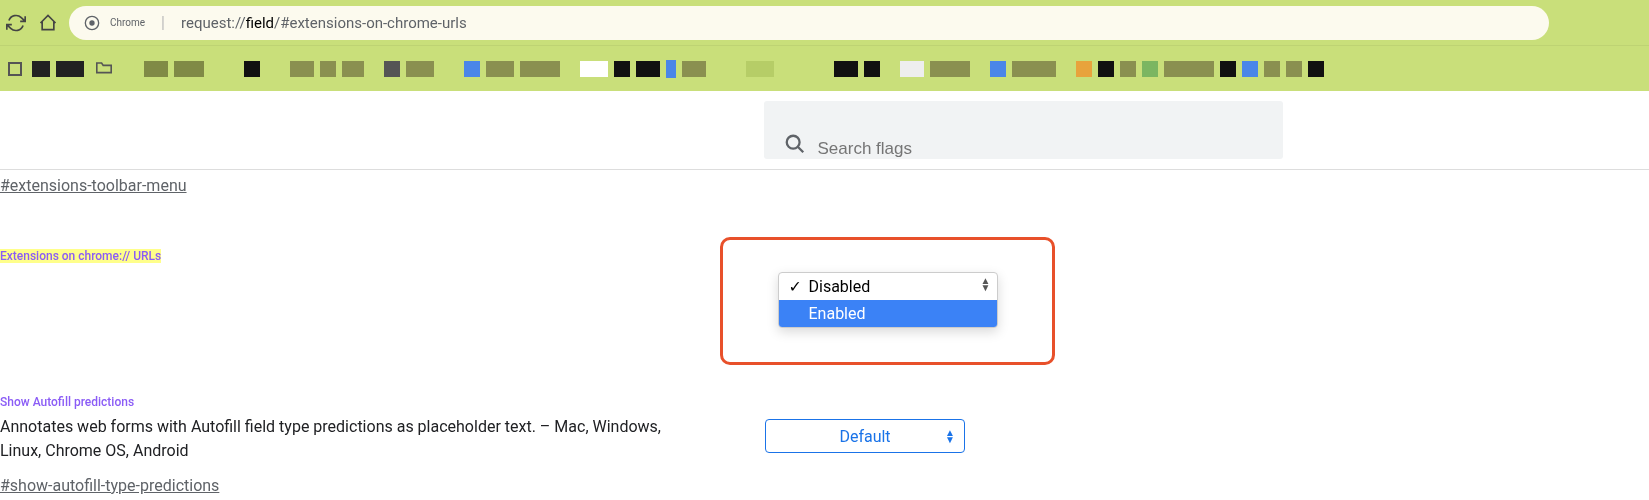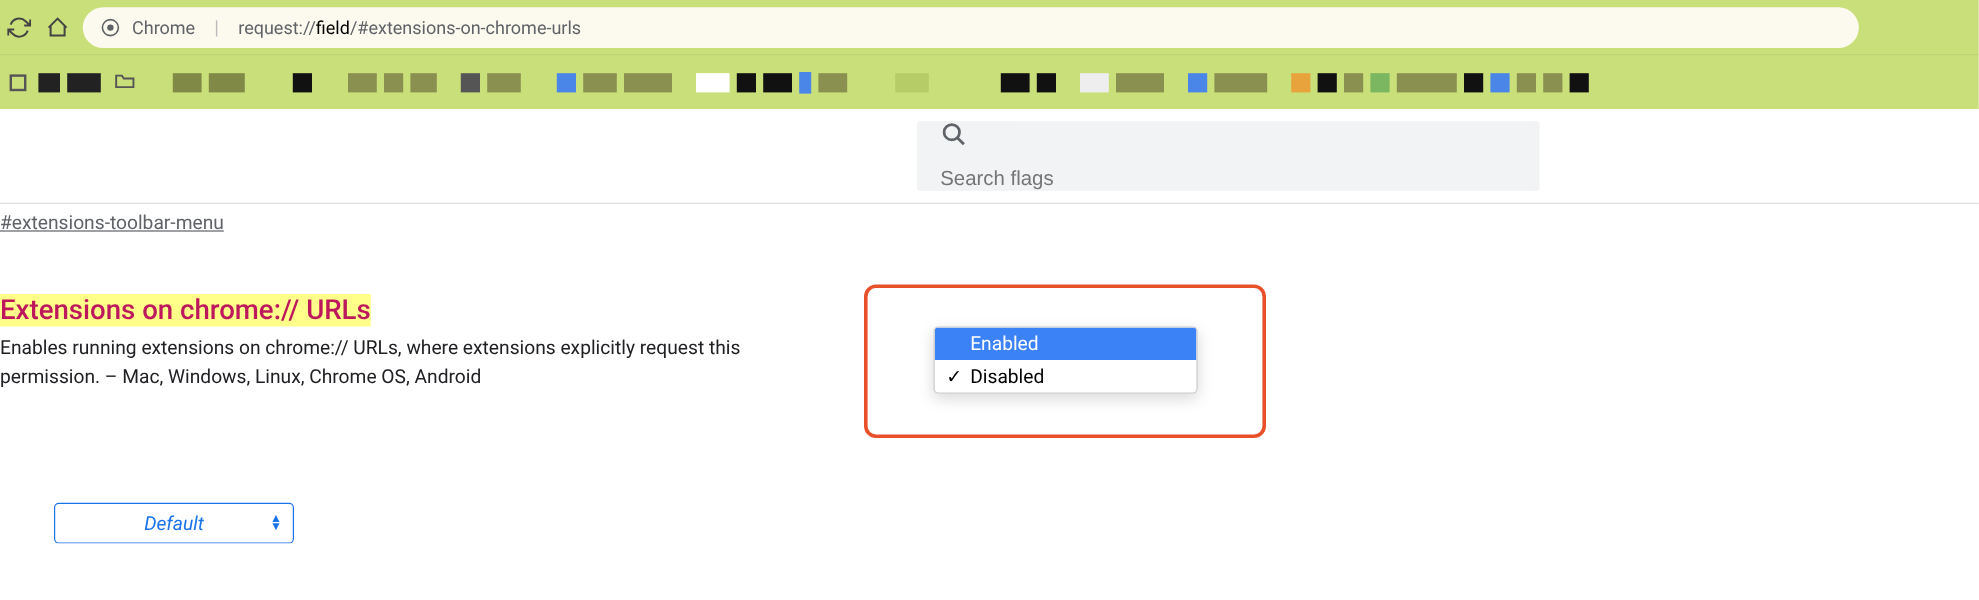--- a/index.html
+++ b/index.html
@@ -2,44 +2,44 @@
 <html><head>
   <meta charset="utf-8">
   <style>
     * { margin: 0; padding: 0; box-sizing: border-box; }
     body { font-family: -apple-system, BlinkMacSystemFont, "Segoe UI", Roboto, Arial, sans-serif; background: #fff; }
     
     .browser-chrome { background: #c9df7a; height: 45px; display: flex; align-items: center; padding: 0 5px; gap: 10px; }
     .nav-icon { width: 22px; height: 22px; color: #444; display: flex; align-items: center; justify-content: center; cursor: pointer; }
     .omnibox { flex: 1; background: #fcfaee; border-radius: 20px; height: 34px; display: flex; align-items: center; padding: 0 15px; gap: 10px; max-width: 1480px; }
     .chrome-icon { width: 16px; height: 16px; color: #5f6368; }
-    .url-prefix { color: #5f6368; font-size: 15px; }
+    .url-prefix { color: #5f6368; font-size: 10px; }
     .url-divider { color: #bbb; margin: 0 6px; }
     .url-text { font-size: 15px; }
     .url-gray { color: #5f6368; }
     .url-black { color: #000; }
     
     .bookmarks-bar { background: #c9df7a; height: 46px; display: flex; align-items: center; padding: 0 8px; gap: 10px; border-top: 1px solid rgba(0,0,0,0.05); }
     .folder-icon { color: #555; }
     
     .page-content { background: #fff; }
     
     .search-row { display: flex; align-items: center; padding: 10px 0; border-bottom: 1px solid #ddd; justify-content: center; gap: 255px; }
-    .search-box { width: 519px; height: 58px; background: #f1f3f4; border-radius: 3px; display: flex; align-items: flex-start; padding: 0 20px; gap: 12px; margin-left: 397px; flex-direction: column; }
+    .search-box { width: 519px; height: 58px; background: #f1f3f4; border-radius: 3px; display: flex; align-items: flex-end; padding: 0 20px; gap: 12px; margin-left: 397px; }
     .search-icon { color: #5f6368; }
     .search-input { border: none; background: transparent; font-size: 17px; color: #5f6368; outline: none; flex: 1; }
     .reset-btn { border: 1px solid #dadce0; background: #fff; color: #1a73e8; font-size: 16px; padding: 11px 20px; border-radius: 4px; cursor: pointer; font-weight: 500; }
     
     .flag-list { }
     .flag-hash { color: #5f6368; text-decoration: underline; font-size: 16px; cursor: pointer; }
     .flag-hash.peek { margin-top: 0; }
     
     .flag-item { display: flex; align-items: flex-start; margin-top: 50px; gap: 20px; }
     .flag-text { width: 700px; }
-    .flag-title { font-size: 23px; font-weight: 500; color: #be185d; }
+    .flag-title { font-size: 12px; font-weight: 500; color: #8b5cf6; }
     .flag-title.highlighted { background: #ffff8a; display: inline; }
     .flag-desc { font-size: 16px; color: #202124; margin-top: 6px; line-height: 1.5; }
     .flag-slot { margin-top: 13px; }
     
     .highlight-box { border: 3px solid #e8502a; border-radius: 10px; width: 335px; height: 128px; position: relative; margin-top: -8px; display: flex; align-items: flex-start; justify-content: center; padding-top: 32px; }
     
     .dropdown-open { width: 220px; background: #fff; border: 1px solid #ccc; border-radius: 4px; box-shadow: 0 4px 12px rgba(0,0,0,0.15); overflow: hidden; position: relative; }
     .dropdown-open::after { content: ''; position: absolute; right: 6px; top: 8px; width: 8px; height: 14px; }
     .dd-option { padding: 4px 10px 4px 30px; font-size: 16px; display: flex; align-items: center; position: relative; cursor: pointer; }
     .dd-option.selected::before { content: '✓'; position: absolute; left: 10px; }
@@ -164,33 +164,39 @@
   </div>
 
   <div class="flag-list">
     <div style="margin-top:6px;">
       <span class="flag-hash peek">#extensions-toolbar-menu</span>
     </div>
 
     <div class="flag-item">
       <div class="flag-text">
         <span class="flag-title highlighted">Extensions on chrome:// URLs</span>
-        <div class="flag-desc">Enables running extensions on chrome:// URLs, where extensions explicitly request this permission. – Mac, Windows, Linux, Chrome OS, Android</div>
       </div>
       <div class="highlight-box">
         <div class="dropdown-open">
           <div class="dd-arrows">▲<br>▼</div>
+          <div class="dd-option selected">Disabled</div>
           <div class="dd-option hover">Enabled</div>
-          <div class="dd-option selected">Disabled</div>
         </div>
       </div>
     </div>
 
     <div class="flag-item" style="margin-top:30px;">
+      <div class="flag-text">
+        <div class="flag-title">Show Autofill predictions</div>
+        <div class="flag-desc">Annotates web forms with Autofill field type predictions as placeholder text. – Mac, Windows, Linux, Chrome OS, Android</div>
+        <div class="flag-slot">
+          <span class="flag-hash">#show-autofill-type-predictions</span>
+        </div>
+      </div>
       <div style="width:335px;">
         <div class="select-wrap">
-          <div class="select-normal" style="display:flex;align-items:center;justify-content:center;font-style:italic;">Default</div>
+          <div class="select-normal" style="display:flex;align-items:center;justify-content:center;">Default</div>
           <div class="select-arrows">▲<br>▼</div>
         </div>
       </div>
     </div>
   </div>
 </div>
 
 </body></html>

